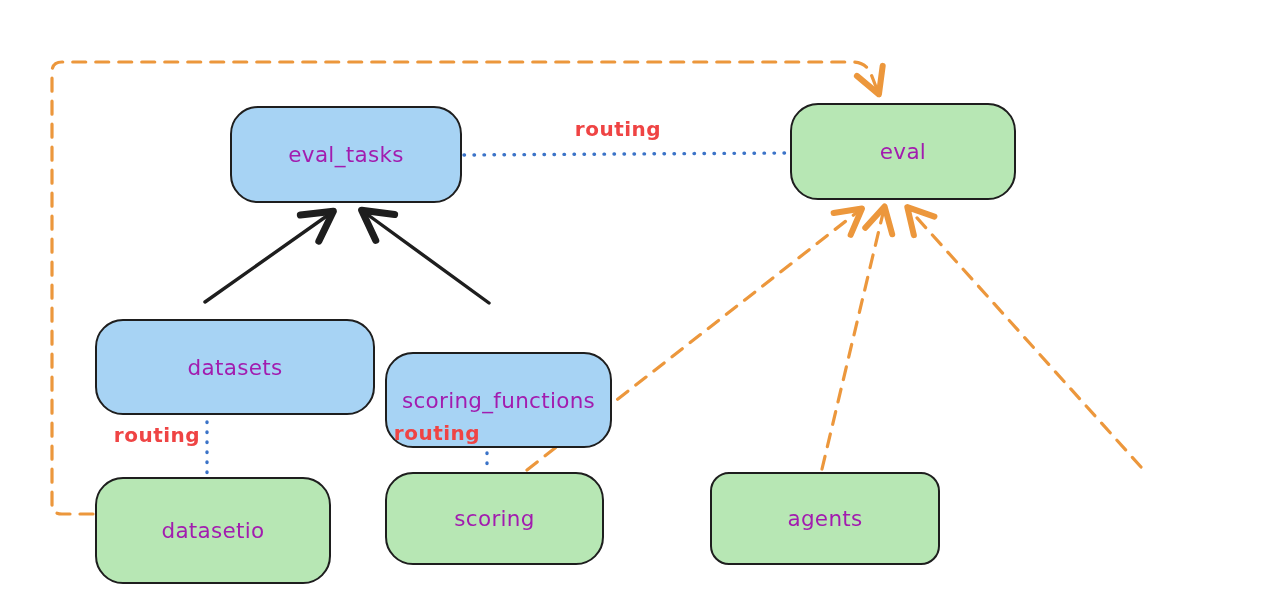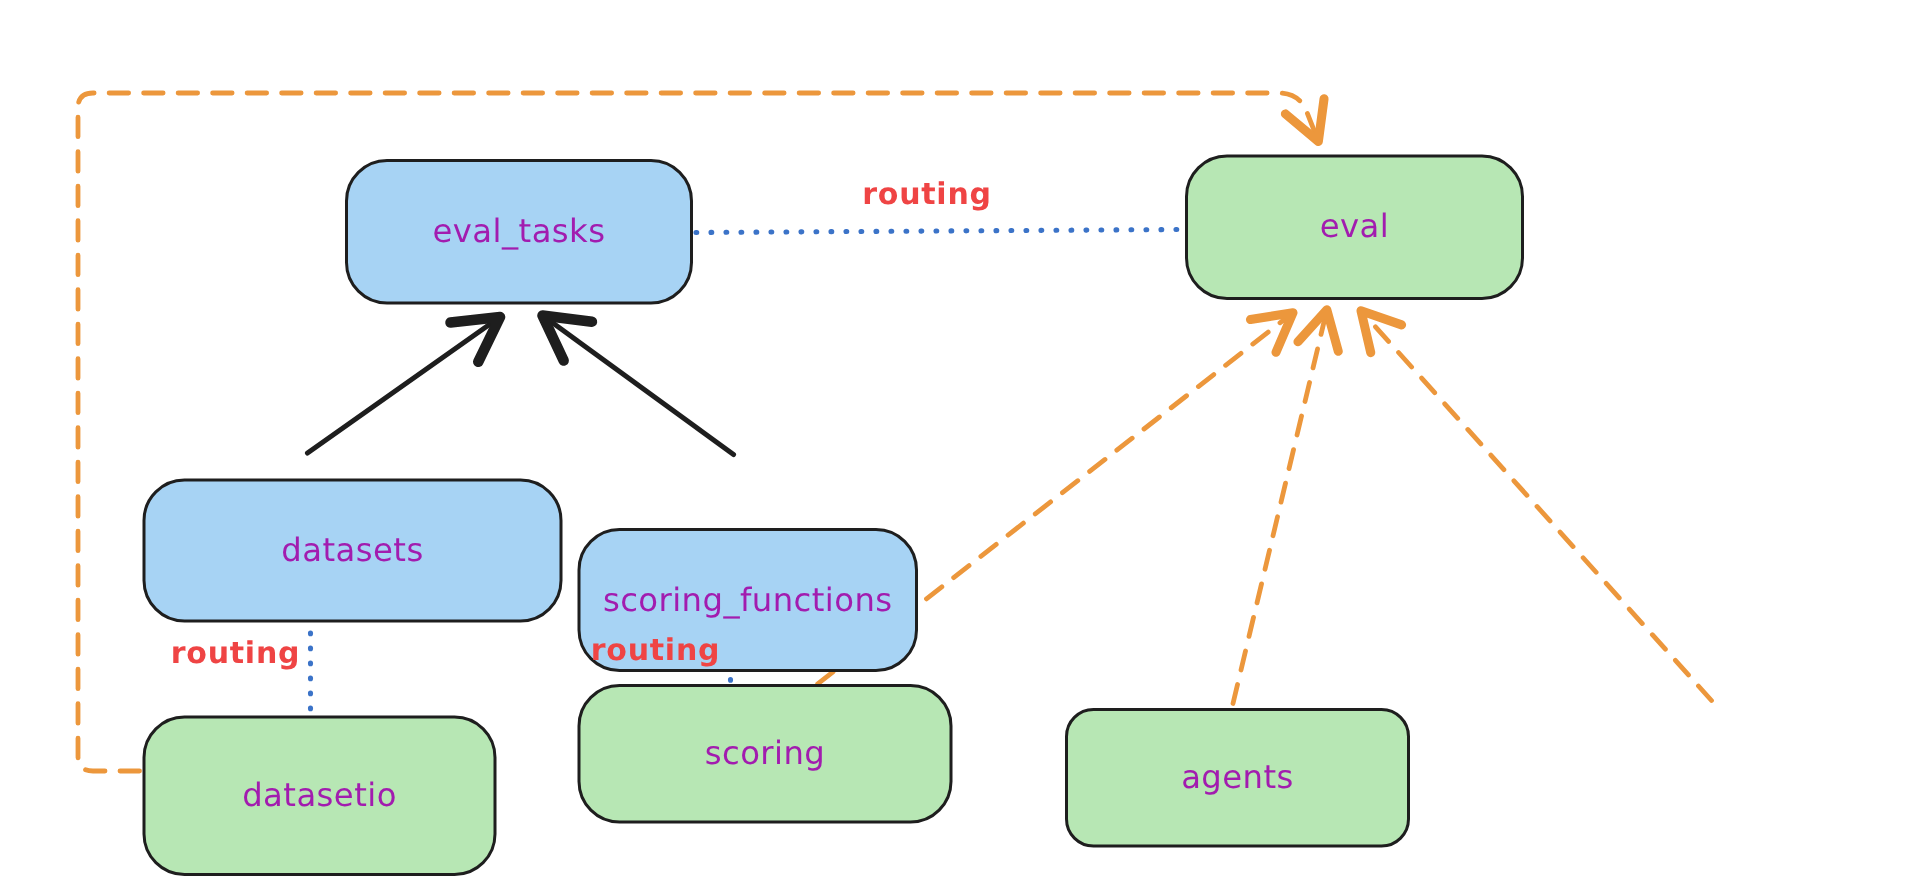--- a/index.html
+++ b/index.html
@@ -85,21 +85,21 @@
   </div>
 
   <div class="node api" style="left:385px; top:305px; width:227px; height:96px;margin-top:47px;">
     <span>scoring_functions</span>
   </div>
 
   <div class="node prov" style="left:95px; top:477px; width:236px; height:107px;">
     <span>datasetio</span>
   </div>
 
-  <div class="node prov" style="left:385px; top:456px; width:250px; height:93px;">
+  <div class="node prov" style="left:385px; top:472px; width:219px; height:93px;">
     <span>scoring</span>
   </div>
 
   <div class="node prov" style="left:710px; top:472px; width:230px; height:93px;border-radius:19px;">
     <span>agents</span>
   </div>
 
 
   <div class="edge-label" style="left:560px; top:117px; width:116px;">routing</div>
 

